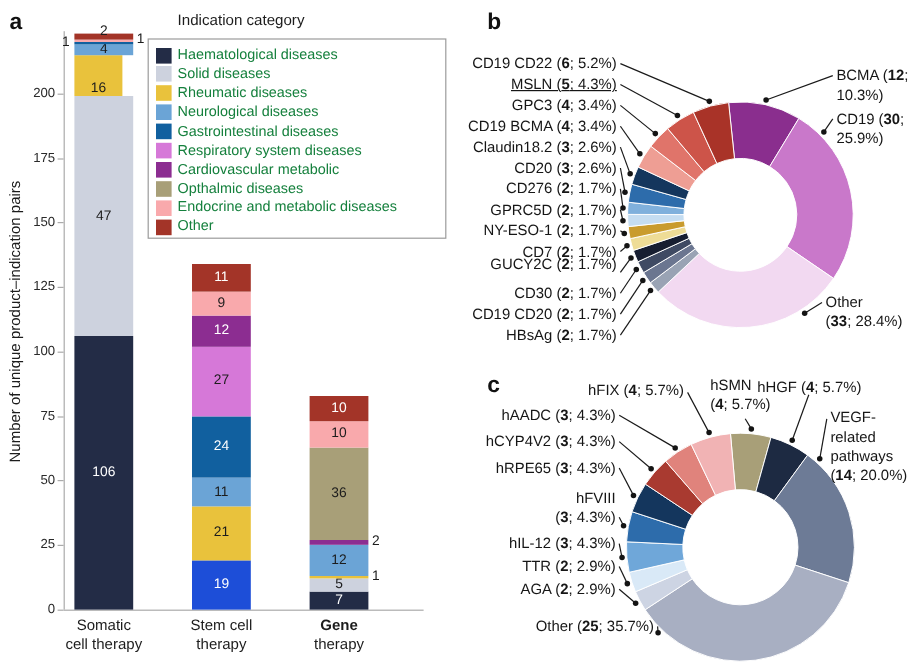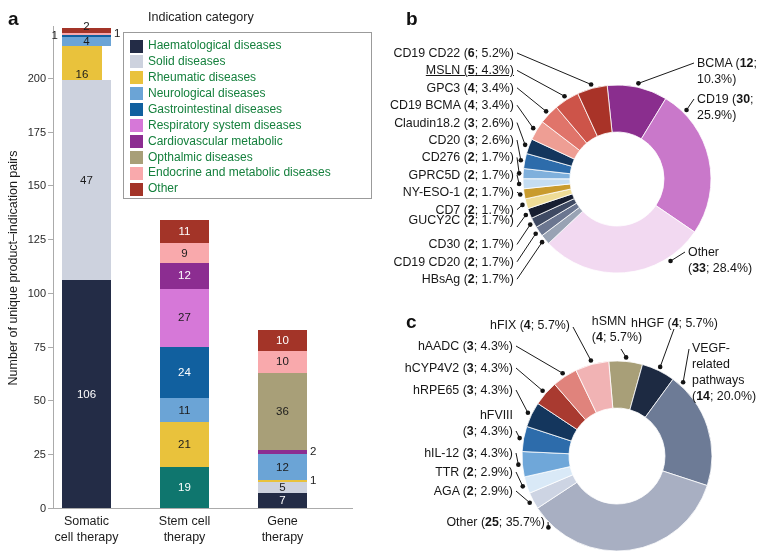--- a/index.html
+++ b/index.html
@@ -182,21 +182,21 @@
         <span class="seglabel" style="color: rgb(28, 28, 28);">4</span>
       </div>
       <div class="seg" style="left: 62px; top: 34.89px; width: 49px; height: 2.1505px; background: rgb(17, 96, 159);"></div>
       <div class="outlabel" style="left: 41px; top: 28.9652px; width: 17px; text-align: right;">1</div>
       <div class="seg" style="left: 62px; top: 32.7395px; width: 49px; height: 2.1505px; background: rgb(249, 169, 172);"></div>
       <div class="outlabel" style="left: 114px; top: 26.8147px; width: 20px;">1</div>
       <div class="seg" style="left: 62px; top: 28.4385px; width: 49px; height: 4.301px; background: rgb(163, 52, 40);"></div>
       <div class="outlabel" style="left: 62px; top: 20.4385px; width: 49px; text-align: center;">2</div>
       <div class="catlabel" style="left: 26.5px; top: 514px; width: 120px;">Somatic</div>
       <div class="catlabel" style="left: 26.5px; top: 530px; width: 120px;">cell therapy</div>
-      <div class="seg" style="left: 160px; top: 467.14px; width: 49px; height: 40.8595px; background: #0f766e;">
+      <div class="seg" style="left: 160px; top: 467.14px; width: 49px; height: 40.8595px; background: #1d4ed8;">
         <span class="seglabel" style="color: rgb(255, 255, 255);">19</span>
       </div>
       <div class="seg" style="left: 160px; top: 421.98px; width: 49px; height: 45.1605px; background: rgb(233, 194, 60);">
         <span class="seglabel" style="color: rgb(28, 28, 28);">21</span>
       </div>
       <div class="seg" style="left: 160px; top: 398.325px; width: 49px; height: 23.6555px; background: rgb(107, 164, 214);">
         <span class="seglabel" style="color: rgb(28, 28, 28);">11</span>
       </div>
       <div class="seg" style="left: 160px; top: 346.712px; width: 49px; height: 51.612px; background: rgb(17, 96, 159);">
         <span class="seglabel" style="color: rgb(255, 255, 255);">24</span>
@@ -230,21 +230,21 @@
       <div class="outlabel" style="left: 310px; top: 445.087px; width: 20px;">2</div>
       <div class="seg" style="left: 258px; top: 372.519px; width: 49px; height: 77.418px; background: rgb(168, 159, 120);">
         <span class="seglabel" style="color: rgb(28, 28, 28);">36</span>
       </div>
       <div class="seg" style="left: 258px; top: 351.014px; width: 49px; height: 21.505px; background: rgb(249, 169, 172);">
         <span class="seglabel" style="color: rgb(28, 28, 28);">10</span>
       </div>
       <div class="seg" style="left: 258px; top: 329.509px; width: 49px; height: 21.505px; background: rgb(163, 52, 40);">
         <span class="seglabel" style="color: rgb(255, 255, 255);">10</span>
       </div>
-      <div class="catlabel" style="left: 222.5px; top: 514px; width: 120px;">Gene</div>
+      <div class="catlabel" style="left: 222.5px; top: 514px; width: 120px; font-weight: bold;">Gene</div>
       <div class="catlabel" style="left: 222.5px; top: 530px; width: 120px;">therapy</div>
     </div>
   <div id="donut-labels">
       <div class="donut-label" style="top: 45px; right: 253px; text-align: right; white-space: nowrap;">CD19 CD22 (<b>6</b>; 5.2%)</div>
       <div class="donut-label" style="top: 62.4px; right: 253px; text-align: right; white-space: nowrap; text-decoration: underline;">MSLN (<b>5</b>; 4.3%)</div>
       <div class="donut-label" style="top: 79.8px; right: 253px; text-align: right; white-space: nowrap;">GPC3 (<b>4</b>; 3.4%)</div>
       <div class="donut-label" style="top: 97.2px; right: 253px; text-align: right; white-space: nowrap;">CD19 BCMA (<b>4</b>; 3.4%)</div>
       <div class="donut-label" style="top: 114.6px; right: 253px; text-align: right; white-space: nowrap;">Claudin18.2 (<b>3</b>; 2.6%)</div>
       <div class="donut-label" style="top: 132px; right: 253px; text-align: right; white-space: nowrap;">CD20 (<b>3</b>; 2.6%)</div>
       <div class="donut-label" style="top: 149.4px; right: 253px; text-align: right; white-space: nowrap;">CD276 (<b>2</b>; 1.7%)</div>

